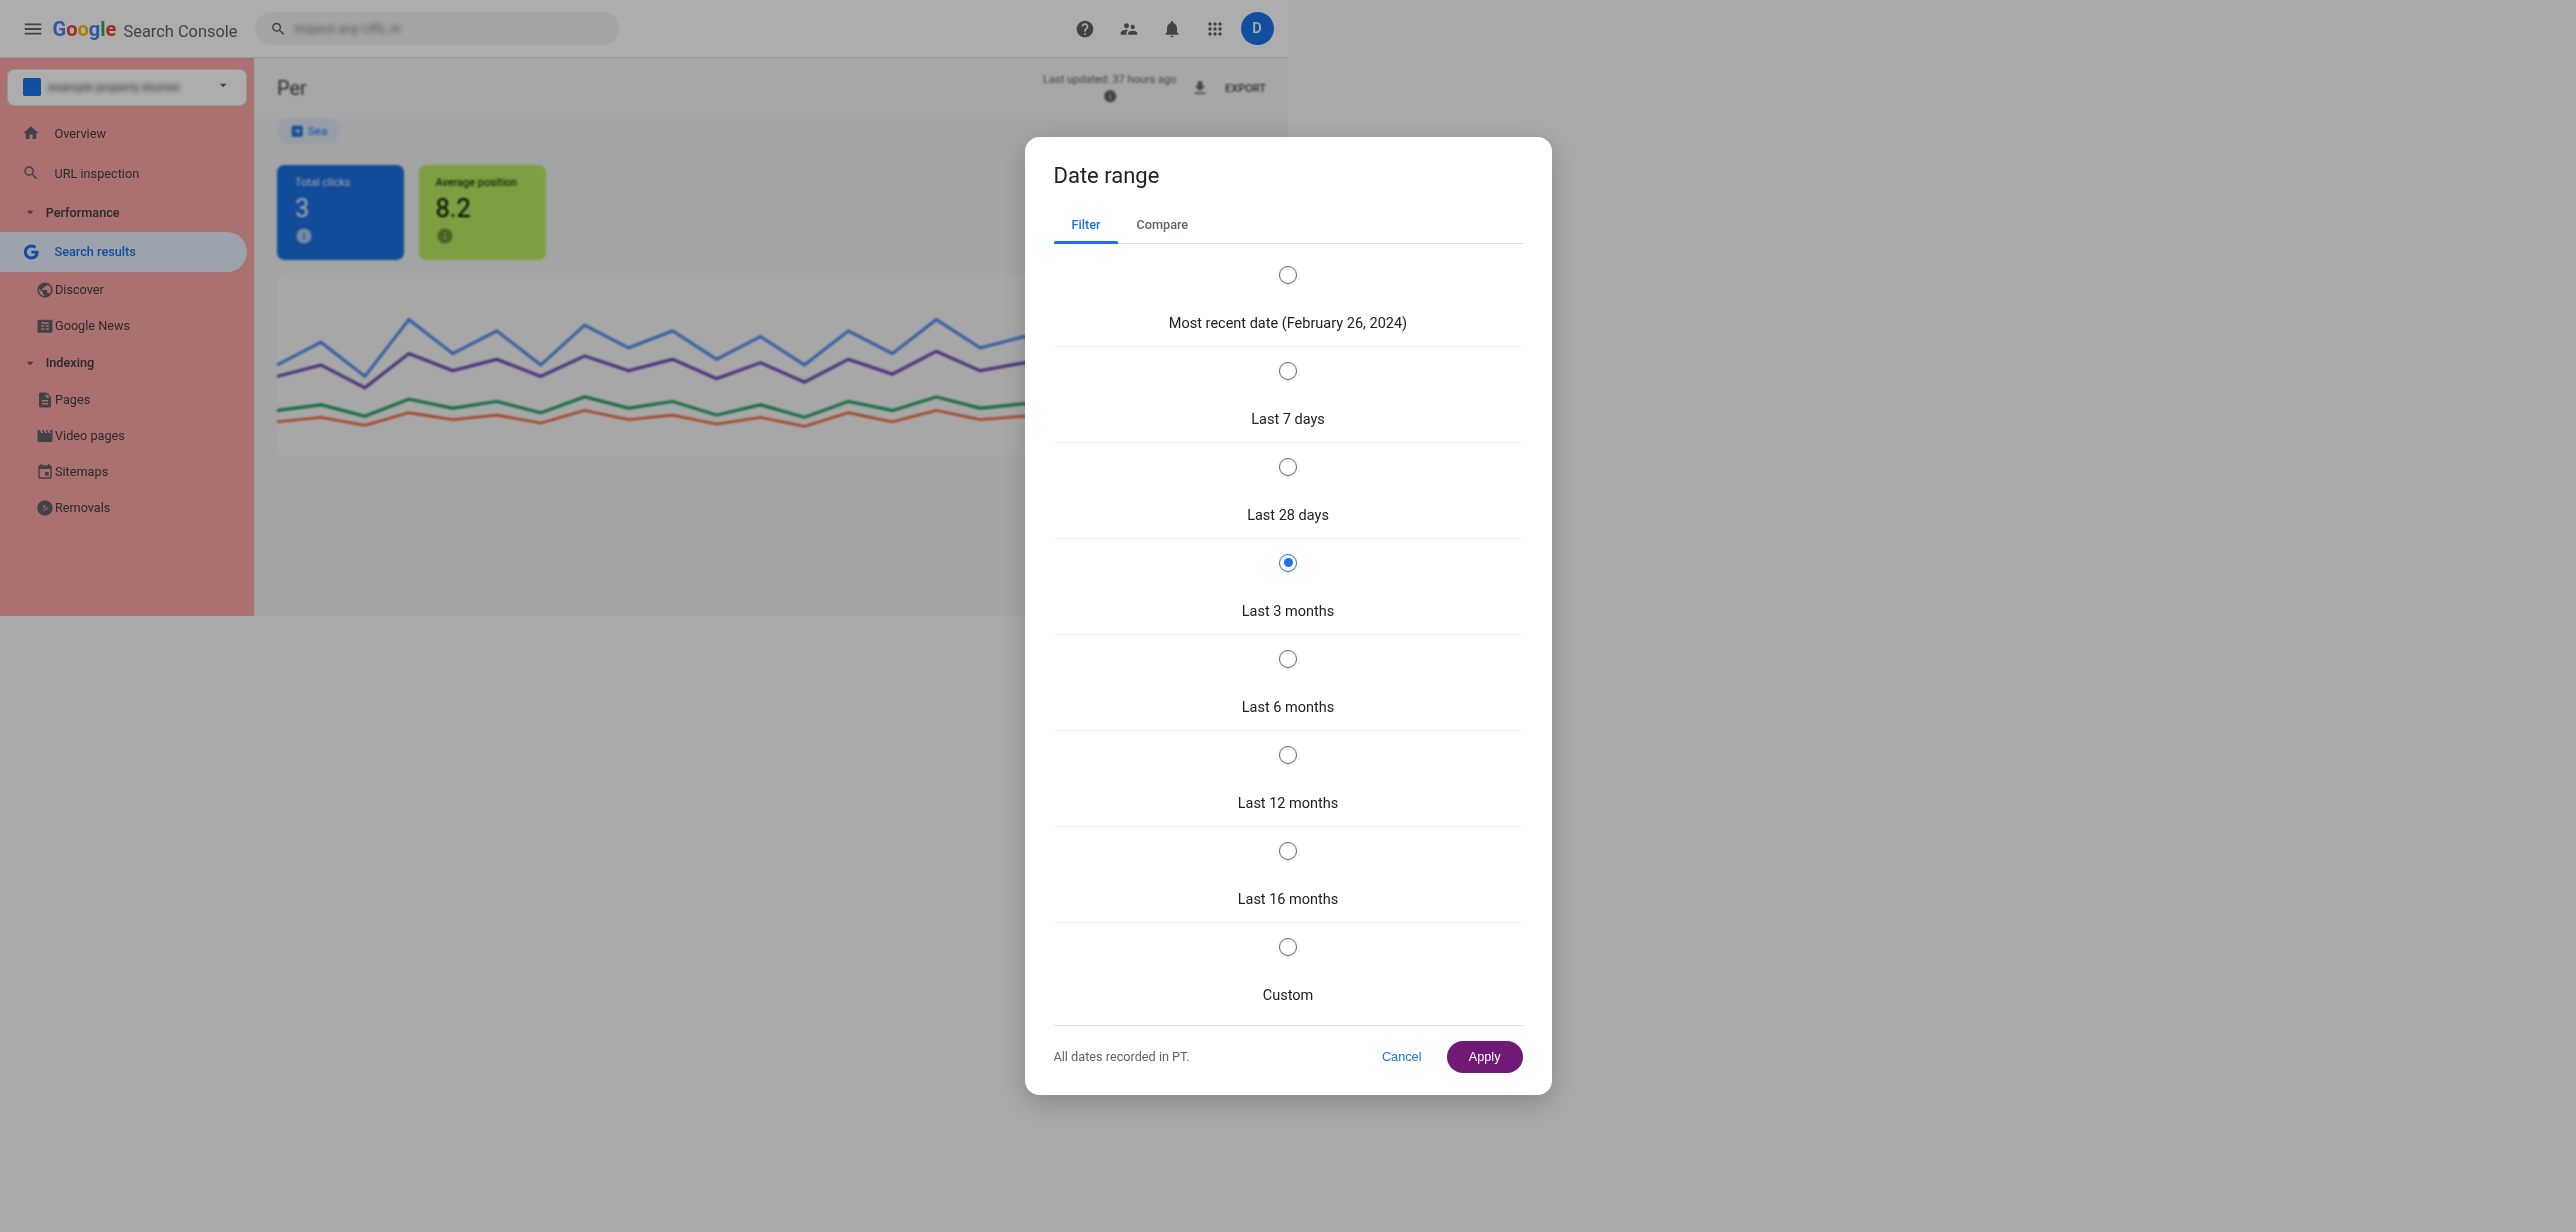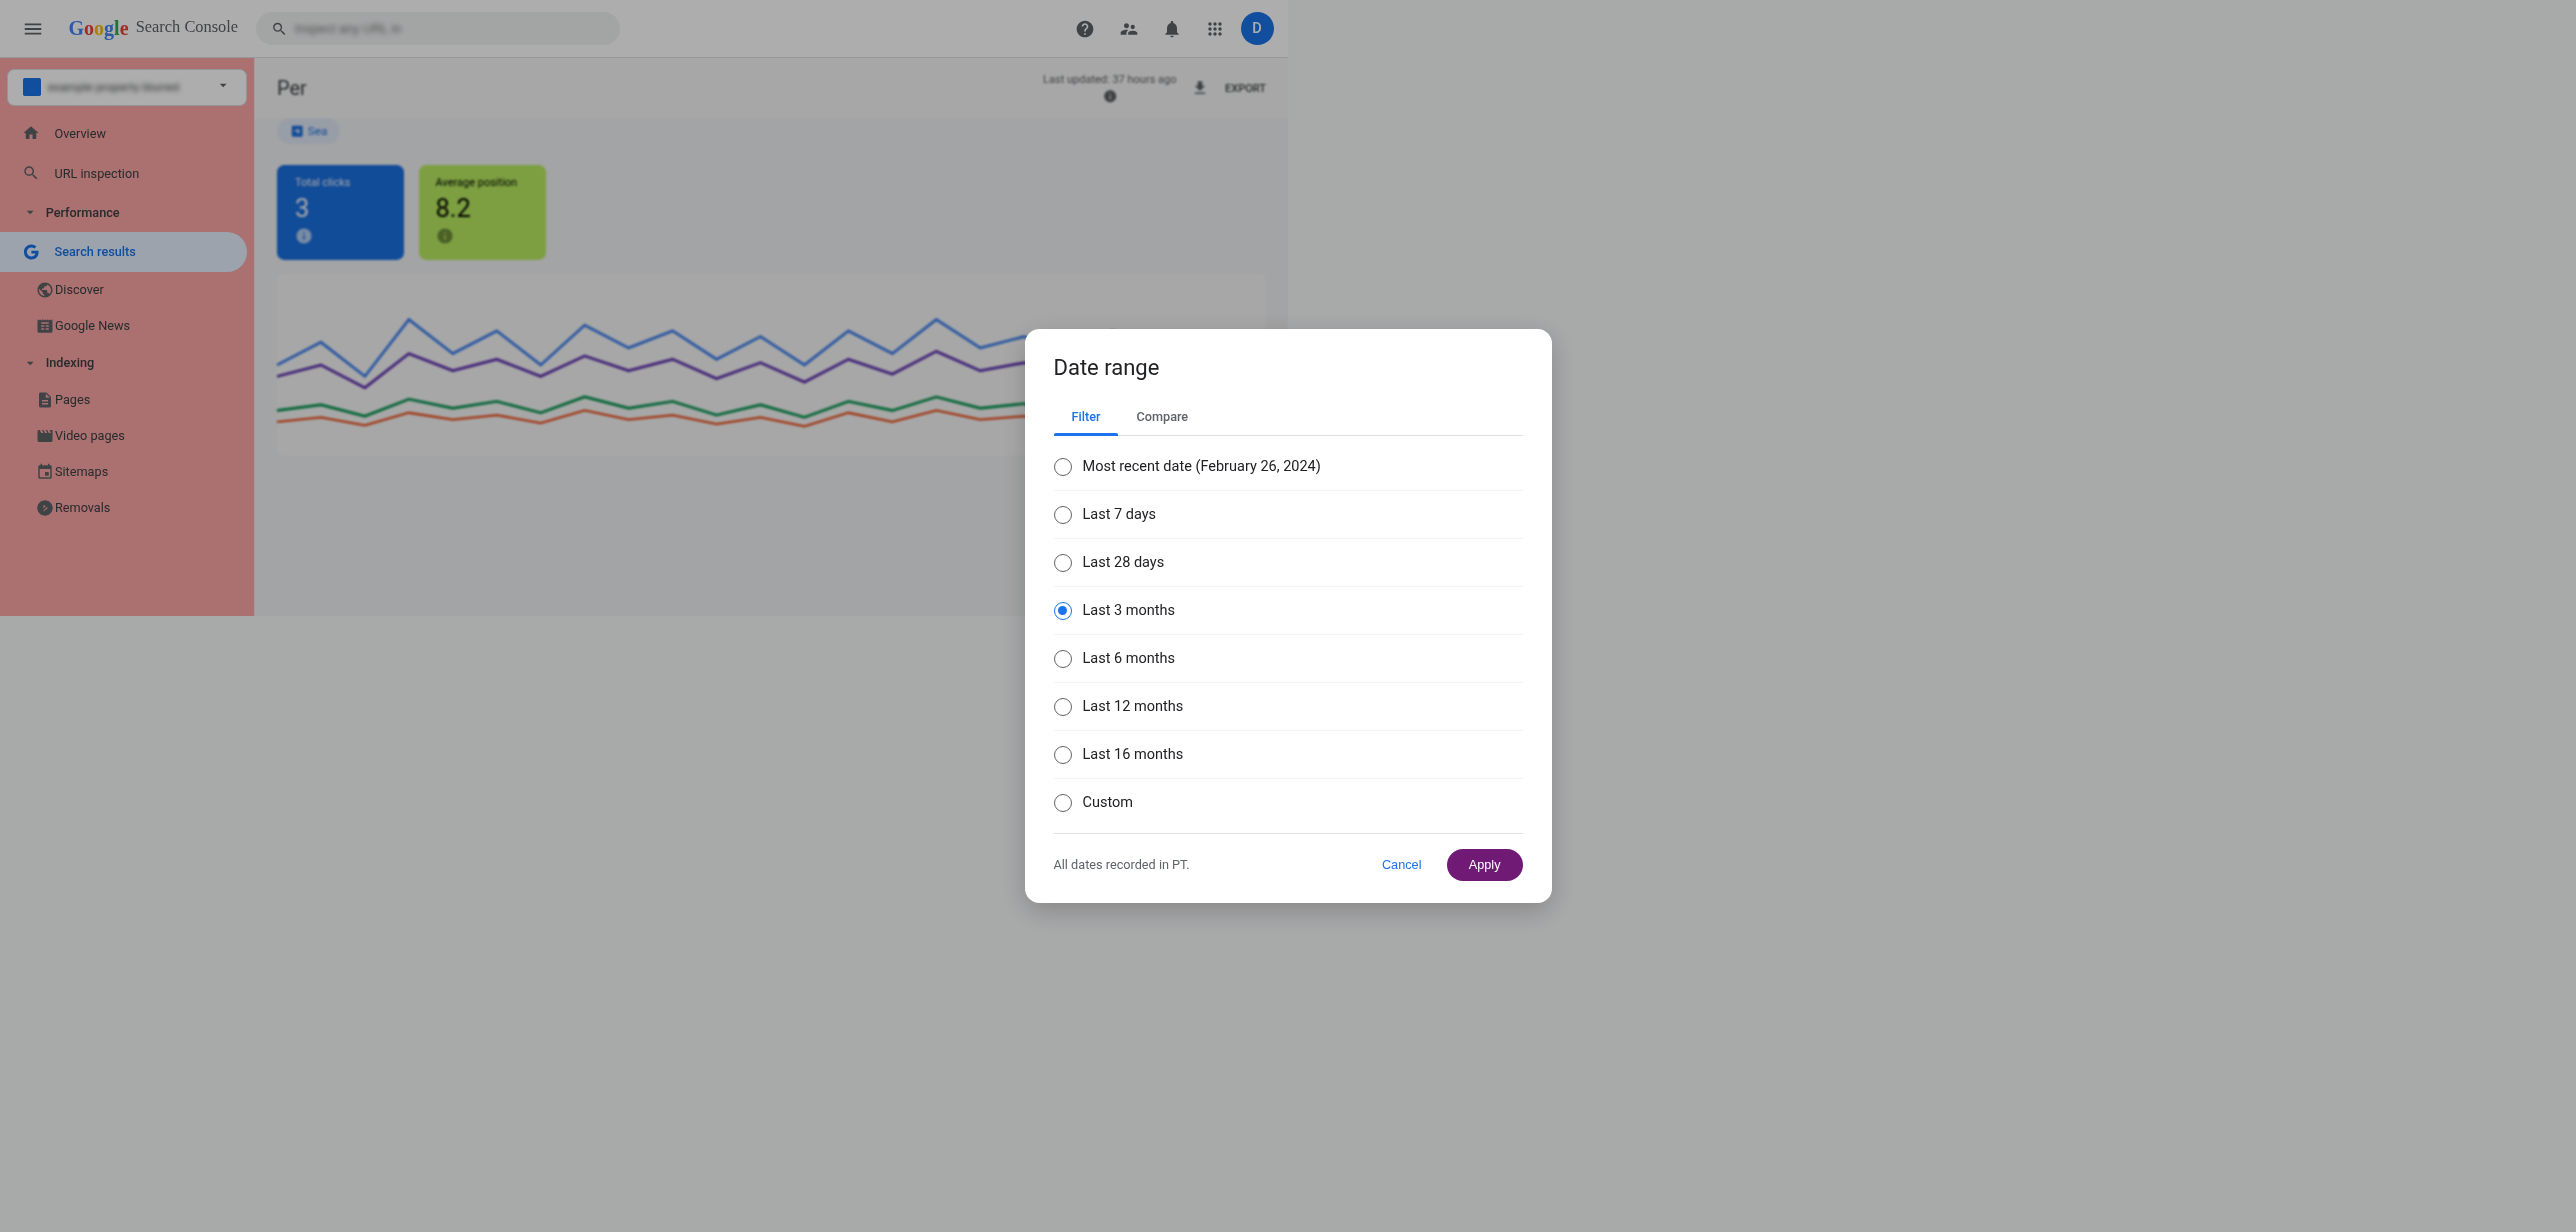--- a/index.html
+++ b/index.html
@@ -23,21 +23,21 @@
       position: relative;
       z-index: 1;
     }
     .hamburger-icon {
       width: 36px; height: 36px;
       display: flex; align-items: center; justify-content: center;
       cursor: pointer; border-radius: 50%; flex-shrink: 0;
     }
     .hamburger-icon svg { width: 22px; height: 22px; fill: #5f6368; }
     .logo-area {
-      display: flex; align-items: flex-start; gap: 3.6px; margin-left: 18px; font-family: Liberation Serif, serif;
+      display: flex; align-items: flex-end; gap: 3.6px; margin-left: 2px;
     }
     .g-blue { color: #4285f4; }
     .g-red { color: #ea4335; }
     .g-yellow { color: #fbbc05; }
     .g-green { color: #34a853; }
     .logo-text { font-size: 16.4px; color: #5f6368; font-weight: 400; margin-left: 3.6px; }
 
     .search-bar-wrapper {
       margin-left: 18px; flex: 1; max-width: 364px;
     }
@@ -207,23 +207,24 @@
     }
     .modal-tab.active::after {
       content: '';
       position: absolute; bottom: -0.9px; left: 0; right: 0;
       height: 2.7px; background: #1a73e8; border-radius: 1.8px 1.8px 0 0;
     }
     .modal-body {
       flex: 1; overflow-y: auto; padding: 7.3px 29px;
     }
     .radio-option {
-      display: flex; align-items: center; gap: 11px;
+      display: flex; align-items: center; gap: 31px;
       padding: 14.5px 0; cursor: pointer;
       border-bottom: 0.9px solid #f1f3f4;
+      flex-direction: column;
     }
     .radio-option:last-child { border-bottom: none; }
     .radio-circle {
       width: 18px; height: 18px; border-radius: 50%;
       border: 1.8px solid #5f6368;
       display: flex; align-items: center; justify-content: center;
       flex-shrink: 0;
     }
     .radio-circle.checked {
       border-color: #1a73e8;

